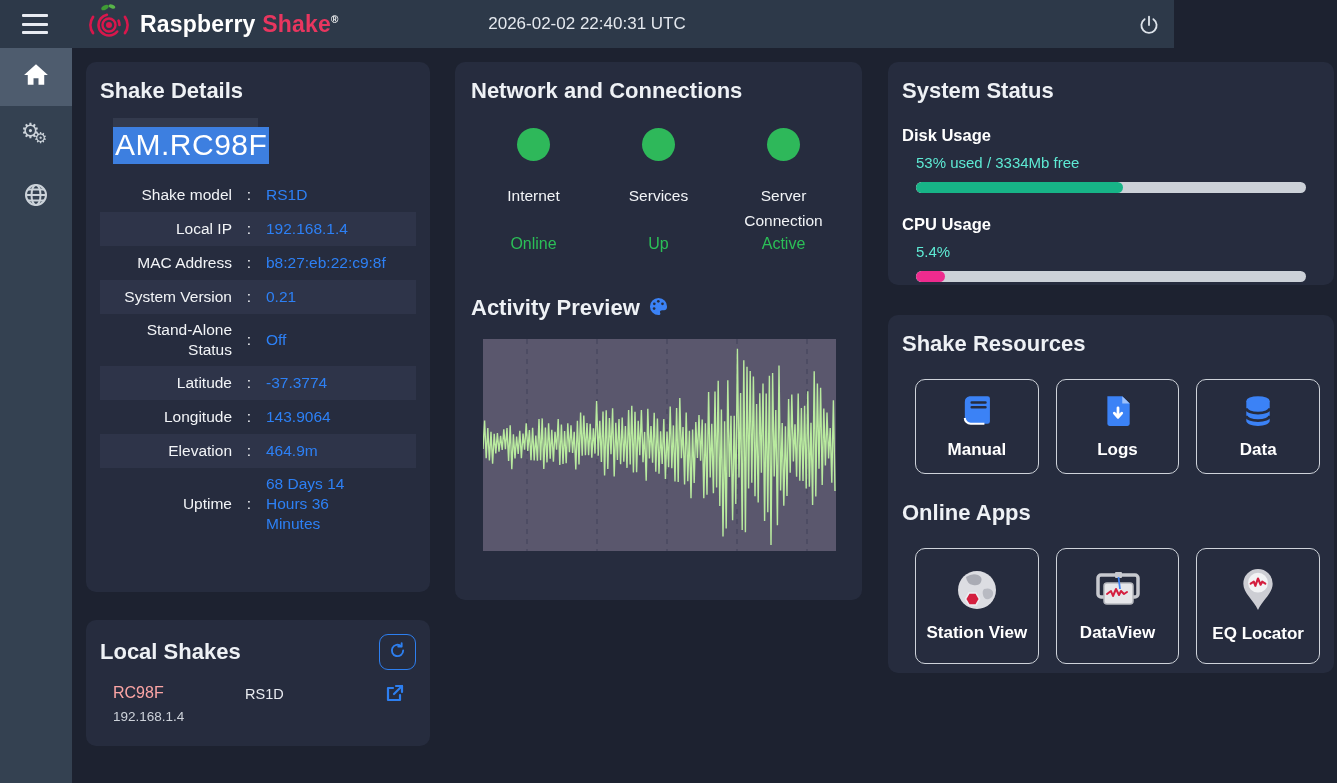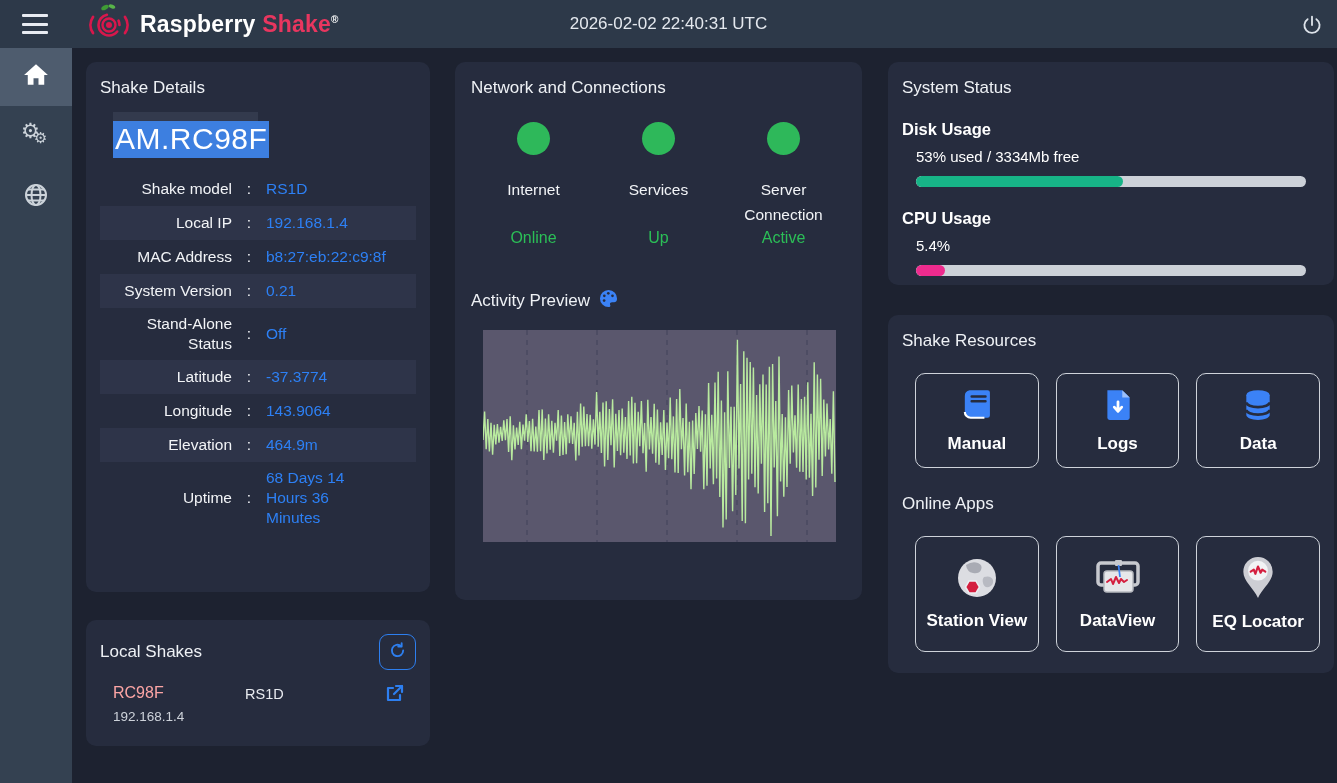--- a/index.html
+++ b/index.html
@@ -1,20 +1,20 @@
 <!DOCTYPE html>
 <html><head>
 <meta charset="utf-8">
 <style>
   * { margin:0; padding:0; box-sizing:border-box; }
   html,body { width:1337px; height:783px; overflow:hidden; background:#1d2230;
     font-family:"Liberation Sans","DejaVu Sans",sans-serif; }
 
   
-  .header { position:absolute; left:0; top:0; width:1337px; height:48px;
+  .header { position:absolute; left:0; top:0; width:1174px; height:48px;
     background:#2d3949; z-index:5; }
   .hamburger { position:absolute; left:22px; top:14px; width:28px; height:20px;
     display:flex; flex-direction:column; justify-content:space-between; cursor:pointer; }
   .hamburger span { display:block; height:3px; width:26px; background:#e8ecf2; border-radius:1px; }
   .brand { position:absolute; left:88px; top:2px; height:44px; display:flex; align-items:center; gap:10px; }
   .brand-text { font-size:23px; font-weight:bold; color:#ffffff; letter-spacing:.2px; }
   .brand-text .shake { color:#e8365f; }
   .brand-text sup { font-size:10px; color:#ffffff; vertical-align:super; }
   .clock { position:absolute; left:0; right:0; top:0; height:48px; display:flex;
     align-items:center; justify-content:center; color:#e4e8ee; font-size:17px; pointer-events:none; }
@@ -28,21 +28,21 @@
   .side-item.active { background:#4e5c6e; color:#ffffff; }
   .side-item + .side-item { margin-top:2px; }
   .gears { position:relative; width:30px; height:28px; color:#ccd3da;
     font-family:"DejaVu Sans",sans-serif; }
   .gears .g1 { position:absolute; left:0; top:-4px; font-size:21px; }
   .gears .g2 { position:absolute; left:13px; top:6px; font-size:15px; }
 
   
   .main { position:absolute; left:72px; top:48px; width:1265px; height:735px; background:#1d2230; }
   .card { position:absolute; background:#262c3e; border-radius:10px; }
-  .card-title { color:#eef1f5; font-size:17px; font-weight:400; }
+  .card-title { color:#eef1f5; font-size:22px; font-weight:700; }
 
   
   .card.shake-details { left:14px; top:14px; width:344px; height:530px; padding:16px 14px; }
   .sel-strip { margin:14px 0 0 13px; width:145px; height:9px; background:#333a4d; }
   .station { display:inline-block; margin-left:13px; background:#3d7fe0; color:#ffffff;
     font-size:30px; font-weight:normal; padding:1px 2px 2px 2px; letter-spacing:.5px; }
   .dtable { margin-top:14px; width:316px; }
   .drow { display:flex; align-items:center; padding:6px 0; min-height:34px; }
   .drow.striped { background:#2e3449; }
   .dlabel { width:132px; text-align:right; color:#f2f4f7; font-size:15.5px; line-height:20px; }
@@ -70,21 +70,21 @@
   .net-label { margin-top:22px; height:52px; display:flex; align-items:flex-start; justify-content:center;
     text-align:center; color:#f2f4f7; font-size:15.5px; line-height:25px; }
   .net-status { color:#2bbf57; font-size:16px; }
   .activity-head { margin-top:42px; display:flex; align-items:center; gap:9px; }
   .wave-wrap { margin:18px 0 0 12px; width:353px; height:217px; background:#5a576d;
     border-bottom:5px solid #262c3e; }
 
   
   .card.system-status { left:816px; top:14px; width:446px; height:223px; padding:16px 14px; }
   .ss-sub { color:#ffffff; font-size:16.5px; font-weight:bold; margin-top:22px; }
-  .ss-detail { color:#ffffff; font-size:15px; margin:9px 0 0 14px; }
+  .ss-detail { color:#5eead4; font-size:15px; margin:9px 0 0 14px; }
   .bar { margin:11px 14px 0 14px; height:11px; border-radius:6px; background:#ccd1d8; overflow:hidden; }
   .bar-fill { height:100%; border-radius:6px; }
   .bar-fill.disk { background:#17b487; }
   .bar-fill.cpu { background:#ee2b8e; }
 
   
   .card.resources { left:816px; top:267px; width:446px; height:358px; padding:16px 14px; }
   .btn-row { display:flex; gap:17px; margin:22px 0 0 13px; }
   .res-btn { width:124px; border:1px solid #ced3da; border-radius:10px; background:transparent;
     display:flex; flex-direction:column; align-items:center; justify-content:center; gap:8px;

